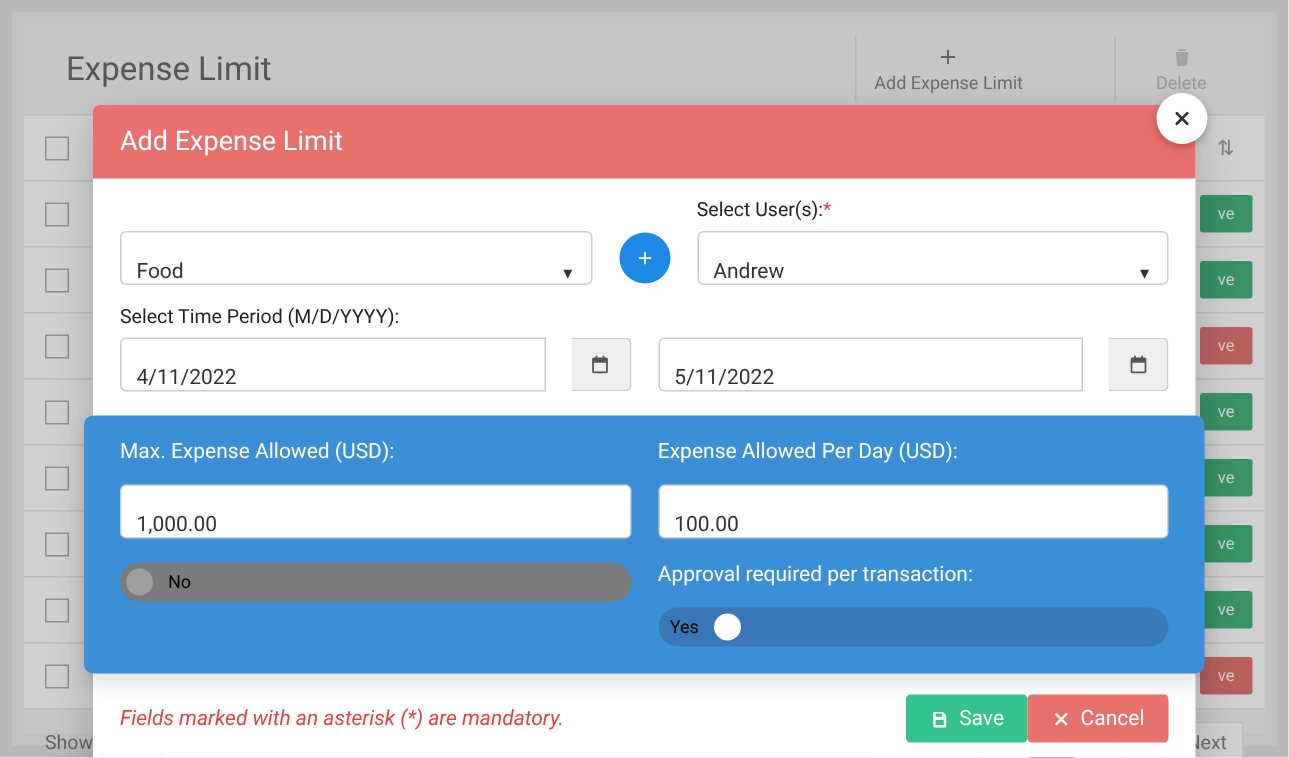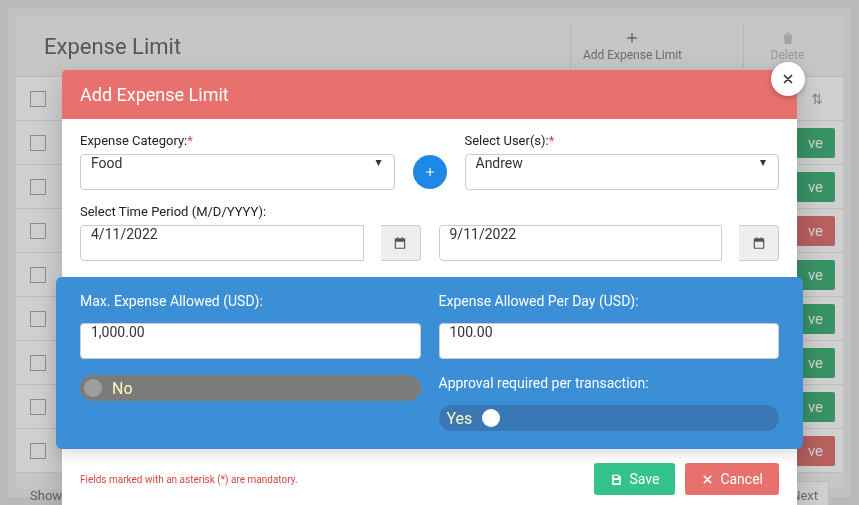--- a/index.html
+++ b/index.html
@@ -41,21 +41,21 @@
 
   .table-area { flex: 1; background: #fff; border-top: 1px solid #ddd; position: relative; }
   .table-row {
     display:flex; align-items:center; gap:12px;
     height:44px; border-bottom:1px solid #e2e2e2; padding:0 14px;
   }
   .chk { width:16px; height:16px; border:1px solid #999; background:#fff; }
   .sort-icon { margin-left:auto; color:#888; font-size:14px; padding-right:6px;}
   .row-badge {
     margin-left:auto;
-    color:#fff; font-size:15px; padding:6px 12px; border-radius:2px;
+    color:#fff; font-size:11px; padding:6px 12px; border-radius:2px;
     position:relative; right:-6px;
   }
   .badge-green { background:#16a05a; }
   .badge-red { background:#d9534f; }
 
   .table-footer {
     display:flex; align-items:center; justify-content:space-between;
     padding:8px 14px; font-size:13px; color:#555;
   }
   .show-ctl { display:flex; align-items:center; gap:6px;}
@@ -89,21 +89,21 @@
     cursor:pointer;
   }
   .close-btn svg { width:14px; height:14px; fill:#333;}
   .modal-body { padding:14px 18px 0; }
   .row2 { display:flex; gap:18px; align-items:flex-end;}
   .col { flex:1; display:flex; flex-direction:column; gap:6px; }
   .lbl { font-size:13px; color:#222; }
   .req { color:#d44; }
   .select, .input {
     border:1px solid #ccc; border-radius:4px; height:36px;
-    display:flex; align-items:flex-start; padding:0 10px; font-size:14px; color:#333;
+    display:flex; align-items:flex-end; padding:0 10px; font-size:14px; color:#333;
     background:#fff; position:relative;
   }
   .select::after { content:"▾"; position:absolute; right:12px; color:#333; font-size:12px;}
   .plus-btn {
     width:34px; height:34px; border-radius:50%; background:#1e88e5;
     display:flex; align-items:center; justify-content:center; flex:0 0 34px;
     margin-bottom:1px;
   }
   .plus-btn svg{ width:14px; height:14px; fill:#fff;}
   .date-wrap { display:flex;gap:17px; }
@@ -124,31 +124,31 @@
   .blue-band .row2 { align-items:flex-start; }
   .blue-band .lbl { color:#fff; font-size:14px; margin-bottom:8px; display:block;}
   .blue-band .input { color:#333; }
 
   .toggle {
     display:inline-flex; align-items:center; height:26px; border-radius:13px;
     background:#6c757d; padding:0 4px; gap:6px; min-width:58px; position:relative;
     cursor:pointer;
   }
   .toggle .knob { width:18px; height:18px; border-radius:50%; background:#fff;}
-  .toggle .txt { color:#fef9c3; font-size:16px; padding:0 4px;}
+  .toggle .txt { color:#000000; font-size:12px; padding:0 4px;}
   .toggle.off { background:#7b7b7b; padding-left:4px;}
   .toggle.off .knob { background:#9e9e9e;}
   .toggle.yes { background:#3a78b5; }
 
   .modal-footer {
     display:flex; align-items:center; justify-content:space-between;
     padding:14px 18px 18px;
   }
-  .mandatory { color:#d44; font-size:10px;}
-  .footer-btns { display:flex; gap:10px;}
+  .mandatory { color:#d44; font-size:14px;font-style:italic;}
+  .footer-btns { display:flex; }
   .btn { display:flex; align-items:center; gap:6px; padding:8px 16px; border-radius:3px; color:#fff; font-size:14px; cursor:pointer;}
   .btn svg{width:13px;height:13px;fill:#fff;}
   .btn-save{ background:#34c38f;}
   .btn-cancel{ background:#e8716d;}
 </style>
 </head>
 <body>
 
 <div class="backdrop">
   <div class="page">
@@ -232,21 +232,20 @@
   <div class="close-btn">
     <svg viewBox="0 0 24 24">
         <path d="M18 6L6 18M6 6l12 12" stroke="#333" stroke-width="3" stroke-linecap="round"></path>
       </svg>
   </div>
   <div class="modal-header">Add Expense Limit</div>
 
   <div class="modal-body">
     <div class="row2">
       <div class="col">
-        <span class="lbl"><span>Expense Category:</span><span class="req">*</span></span>
         <div class="select">
             <span>Food</span>
           </div>
       </div>
       <div class="plus-btn">
         <svg viewBox="0 0 24 24">
             <path d="M19 13h-6v6h-2v-6H5v-2h6V5h2v6h6z"></path>
           </svg>
       </div>
       <div class="col">
@@ -268,21 +267,21 @@
             <svg viewBox="0 0 24 24">
                 <path d="M7 2v2H5a2 2 0 00-2 2v14a2 2 0 002 2h14a2 2 0 002-2V6a2 2 0 00-2-2h-2V2h-2v2H9V2H7zm-2 8h14v10H5V10z"></path>
               </svg>
           </div>
         </div>
       </div>
       <div class="col">
         <span class="lbl">&nbsp;</span>
         <div class="date-wrap">
           <div class="input">
-              <span>9/11/2022</span>
+              <span>5/11/2022</span>
             </div>
           <div class="date-addon">
             <svg viewBox="0 0 24 24">
                 <path d="M7 2v2H5a2 2 0 00-2 2v14a2 2 0 002 2h14a2 2 0 002-2V6a2 2 0 00-2-2h-2V2h-2v2H9V2H7zm-2 8h14v10H5V10z"></path>
               </svg>
           </div>
         </div>
       </div>
     </div>
 

